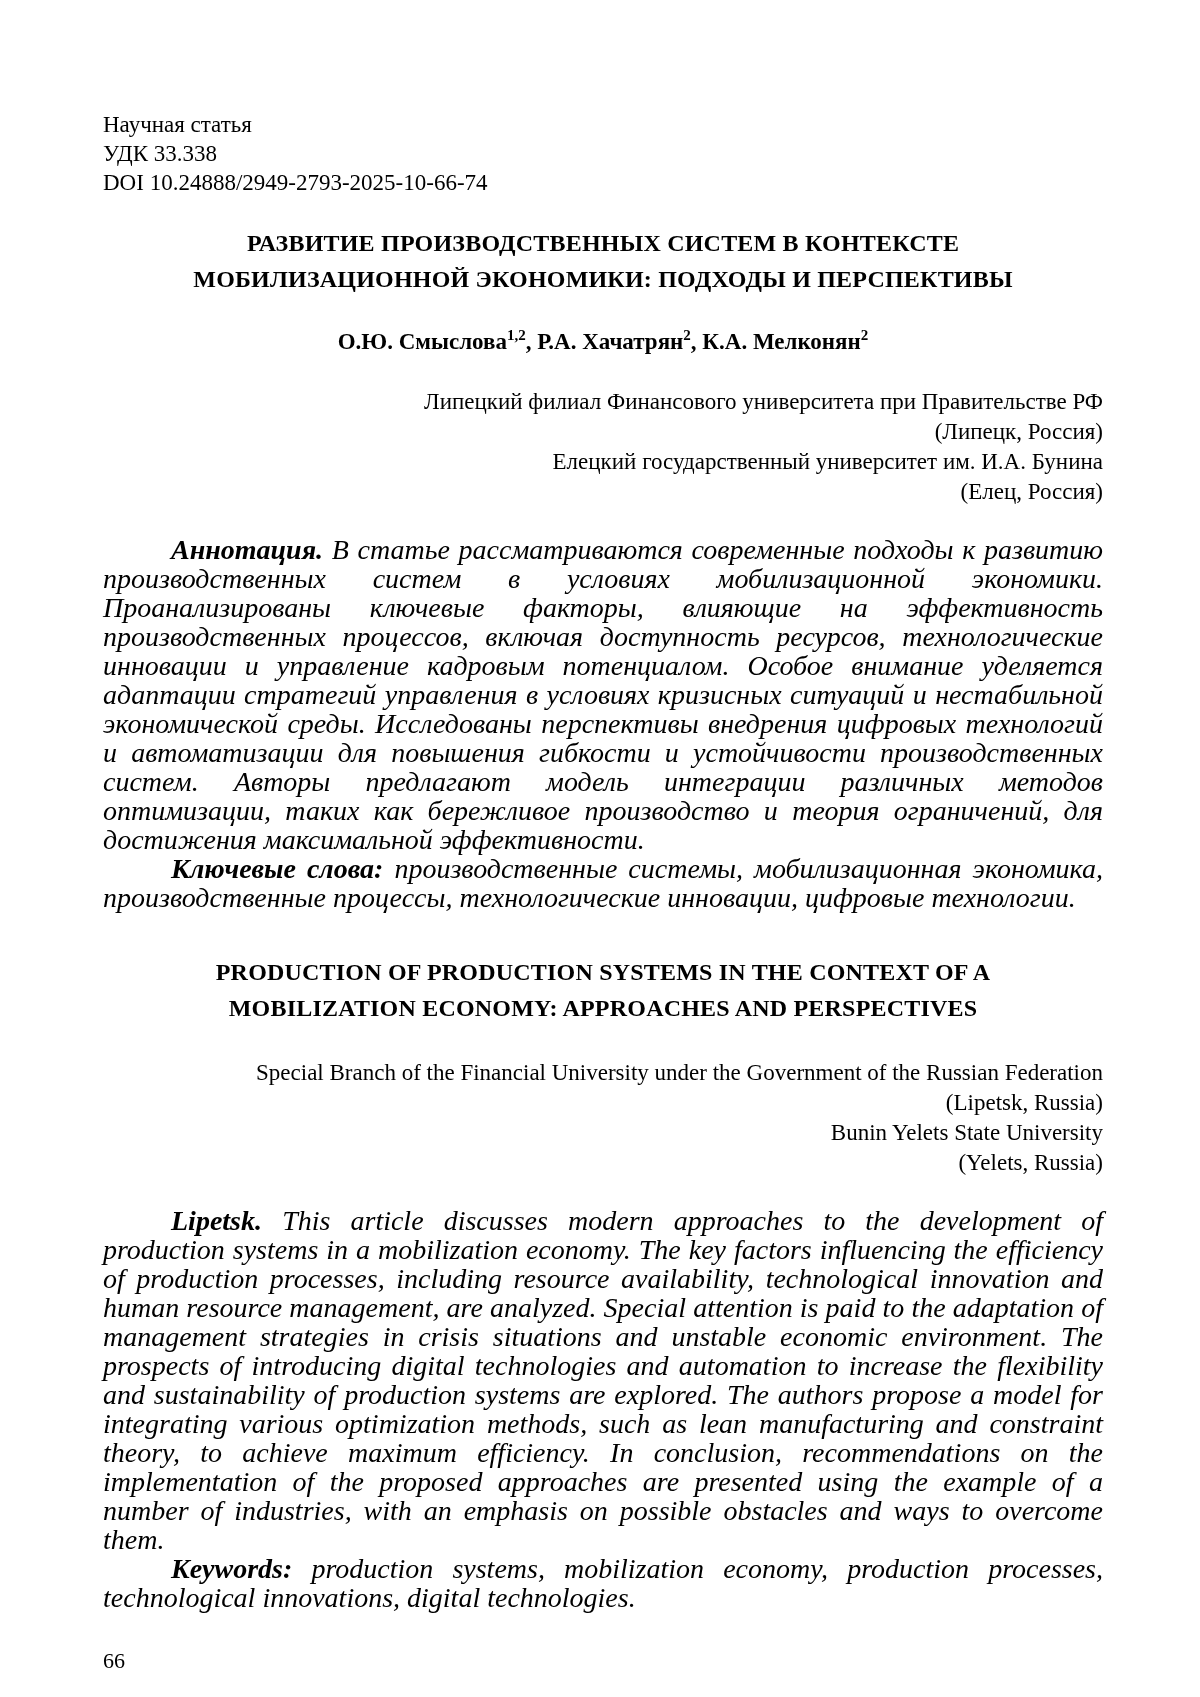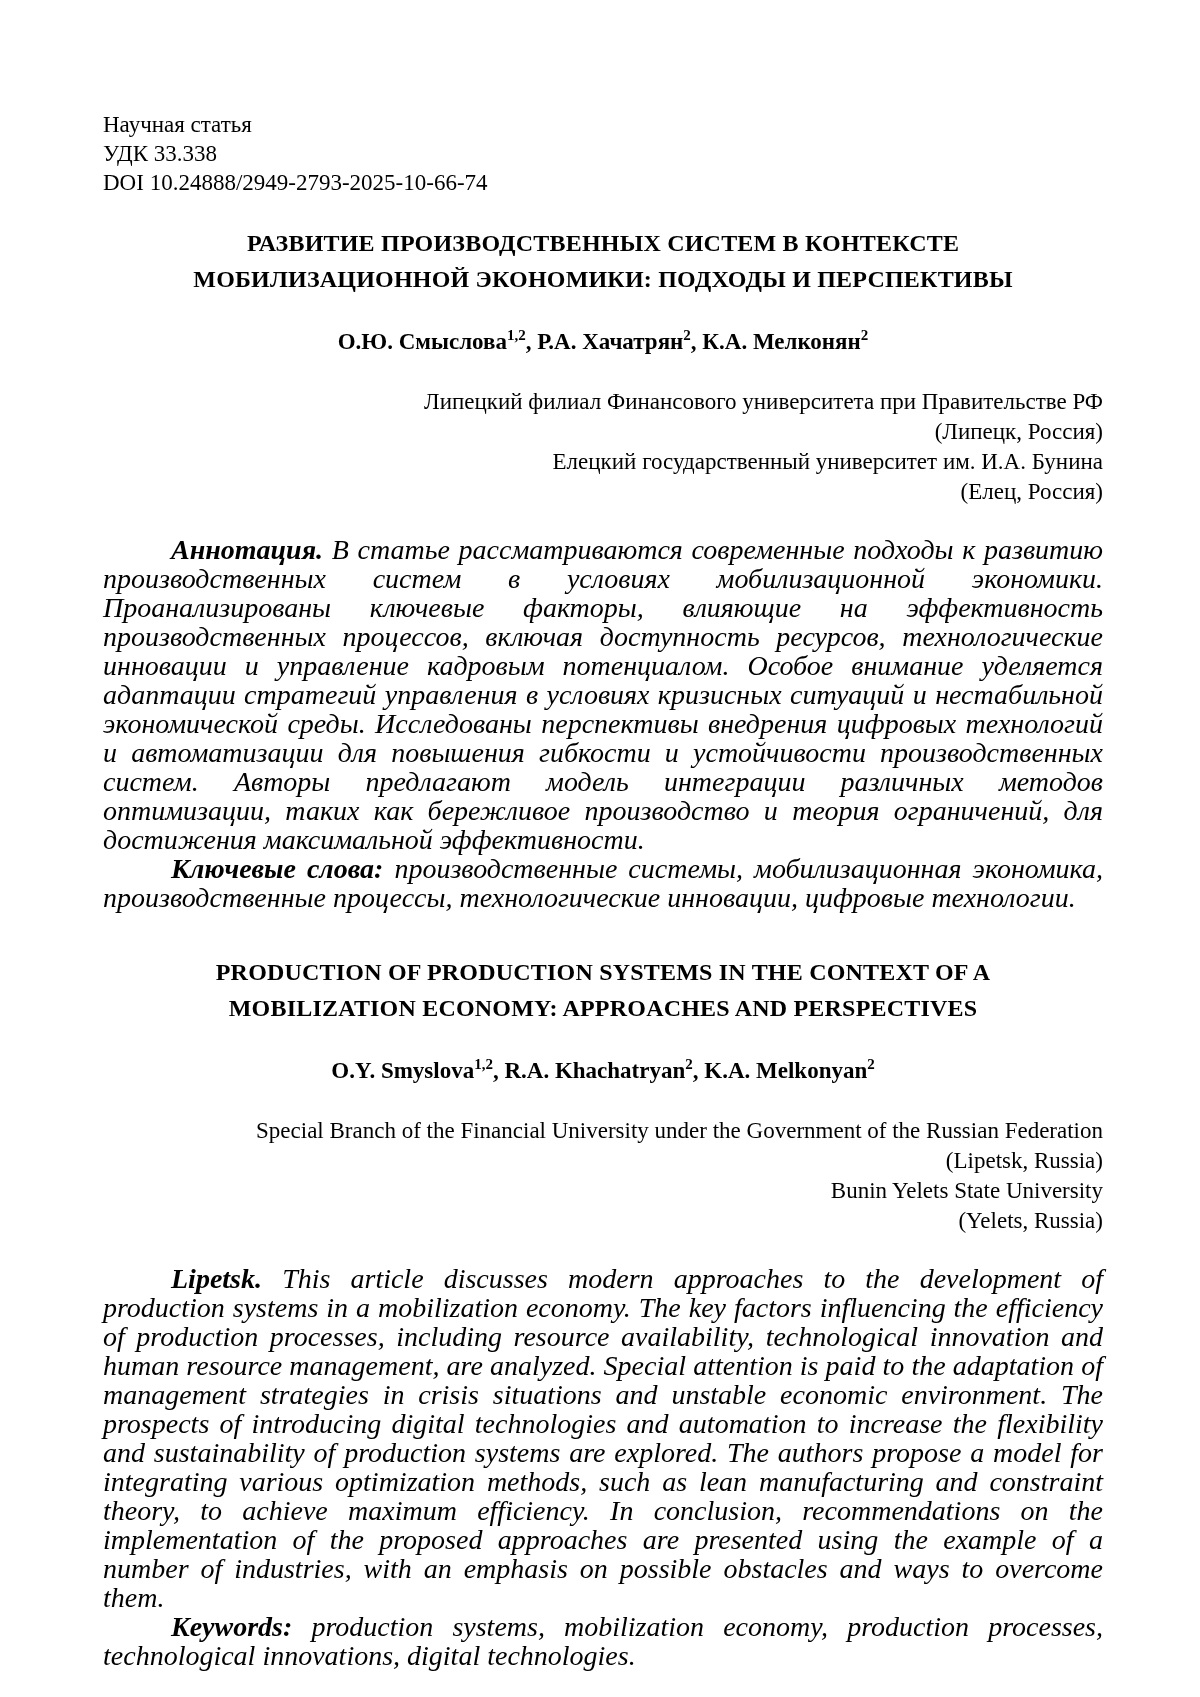--- a/index.html
+++ b/index.html
@@ -99,25 +99,20 @@
   <p class="body-para">
     <span class="lead">Ключевые слова:</span>
     <span>производственные системы, мобилизационная экономика, производственные процессы, технологические инновации, цифровые технологии.</span>
   </p>
 
   <h1 class="title en-title">
     <span class="title-line">PRODUCTION OF PRODUCTION SYSTEMS IN THE CONTEXT OF A</span>
     <span class="title-line">MOBILIZATION ECONOMY: APPROACHES AND PERSPECTIVES</span>
   </h1>
 
-  <div class="authors-line">
-    <span><span>O.Y. Smyslova</span><sup>1,2</sup></span><span>,</span>
-    <span><span>R.A. Khachatryan</span><sup>2</sup></span><span>,</span>
-    <span><span>K.A. Melkonyan</span><sup>2</sup></span>
-  </div>
 
   <div class="affiliations">
     <div>Special Branch of the Financial University under the Government of the Russian Federation</div>
     <div>(Lipetsk, Russia)</div>
     <div>Bunin Yelets State University</div>
     <div>(Yelets, Russia)</div>
   </div>
 
   <p class="body-para first-para">
     <span class="lead">Lipetsk.</span>

